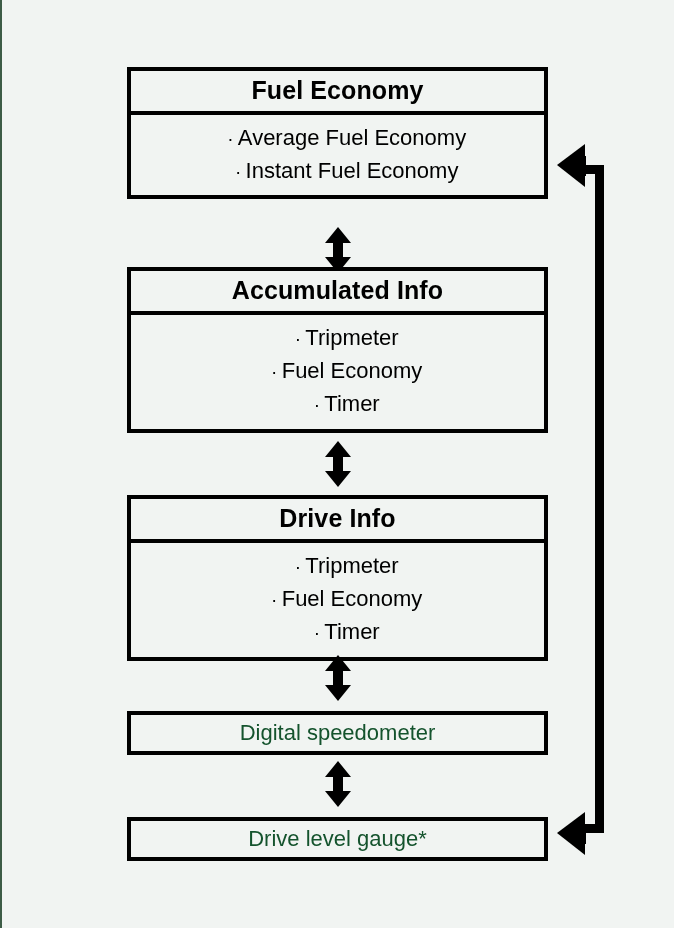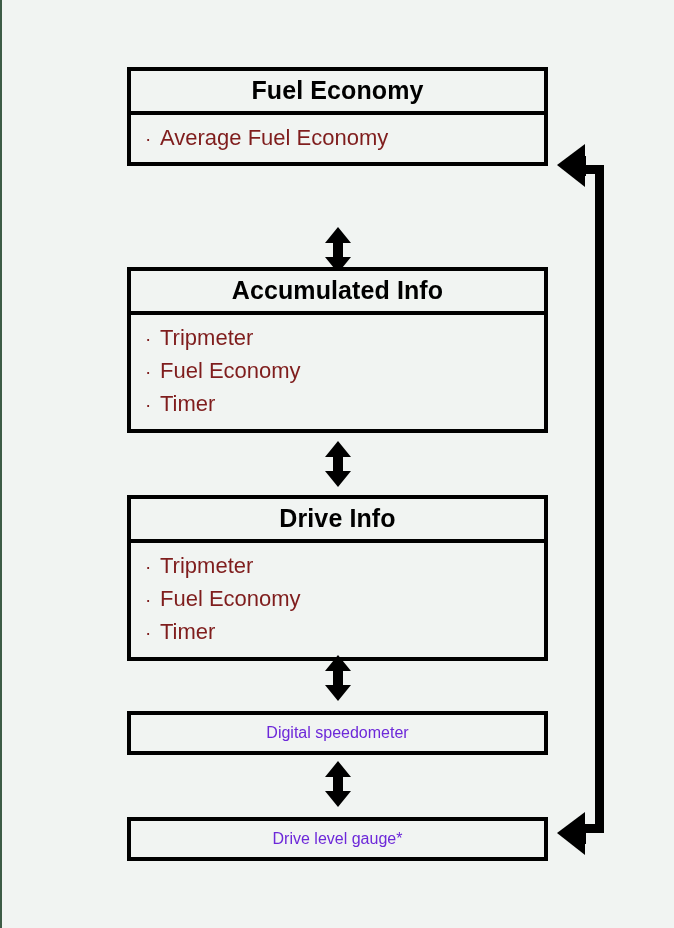--- a/index.html
+++ b/index.html
@@ -53,22 +53,23 @@
     border-bottom: 4px solid #000;
     letter-spacing: 0.1px;
   }
   .node-body {
     box-sizing: border-box;
     padding: 6px 0 8px 14px;
   }
   .node-item {
     font-size: 22px;
     line-height: 1.51;
-    color: #7f1d1d;
+    color: #000000;
     white-space: nowrap;
+    text-align: center;
   }
   .node-item .bullet {
     display: inline-block;
     width: 15px;
     font-size: 19px;
     vertical-align: baseline;
   }
   
   .node-simple {
     position: absolute;
@@ -76,23 +77,23 @@
     width: 421px;
     height: 44px;
     box-sizing: border-box;
     border: 4px solid #000;
     background: #f1f4f2;
     display: flex;
     align-items: center;
     justify-content: center;
   }
   .node-simple-label {
-    font-size: 16px;
+    font-size: 22px;
     line-height: 1;
-    color: #6d28d9;
+    color: #14532d;
   }
 
   
   #node-fuel-economy    { top: 67px;  }
   #node-accumulated     { top: 267px; }
   #node-drive-info      { top: 495px; }
   #node-speedometer     { top: 711px; }
   #node-urea            { top: 817px; }
 
   
@@ -122,20 +123,23 @@
 <div id="left-edge-strip"></div>
 
 <div id="diagram-canvas">
 
   <div class="node" id="node-fuel-economy">
     <div class="node-title">Fuel Economy</div>
     <div class="node-body">
       <div class="node-item">
         <span class="bullet">·</span><span>Average Fuel Economy</span>
       </div>
+      <div class="node-item">
+        <span class="bullet">·</span><span>Instant Fuel Economy</span>
+      </div>
     </div>
   </div>
 
   <svg class="connector" id="connector-1" viewBox="0 0 26 46">
     <polygon points="13,0 26,16 18,16 18,30 26,30 13,46 0,30 8,30 8,16 0,16" fill="#000"></polygon>
   </svg>
 
   <div class="node" id="node-accumulated">
     <div class="node-title">Accumulated Info</div>
     <div class="node-body">

